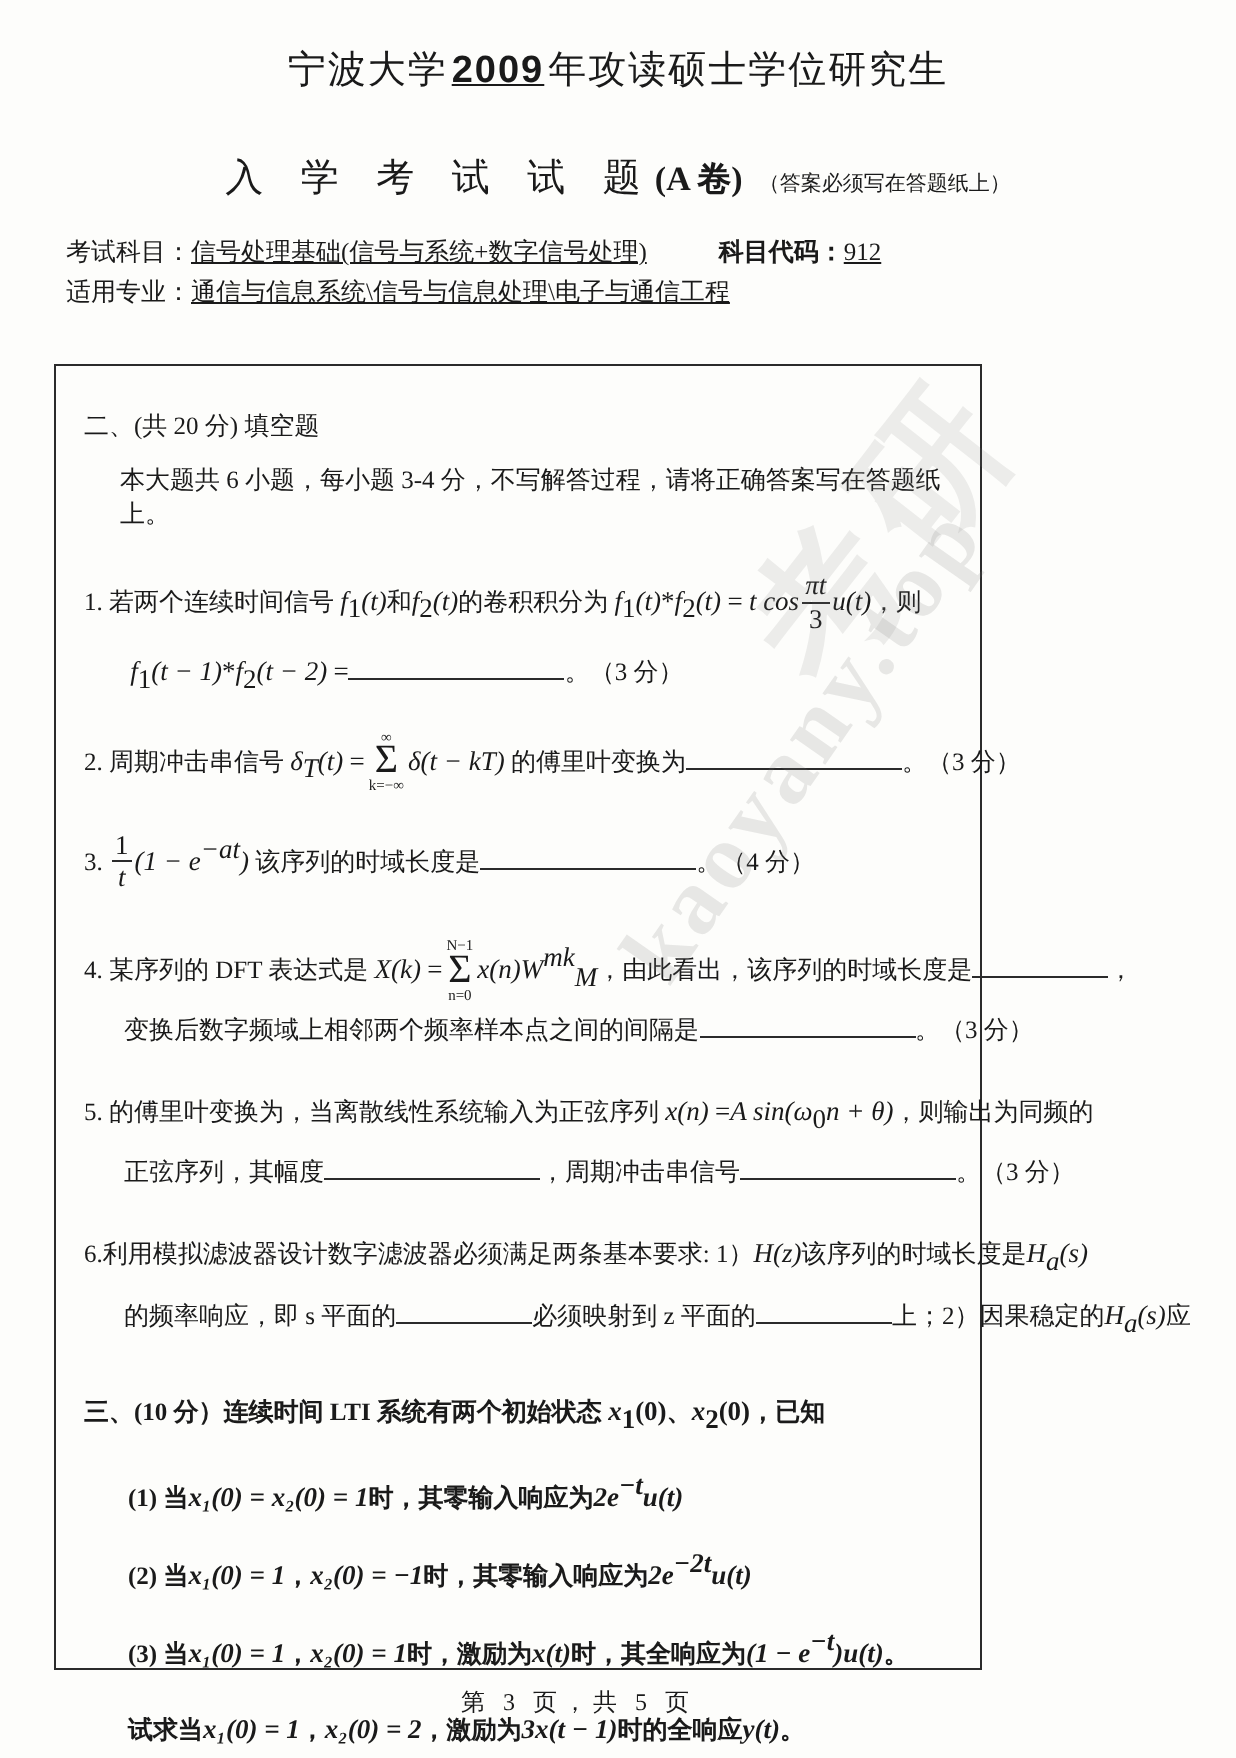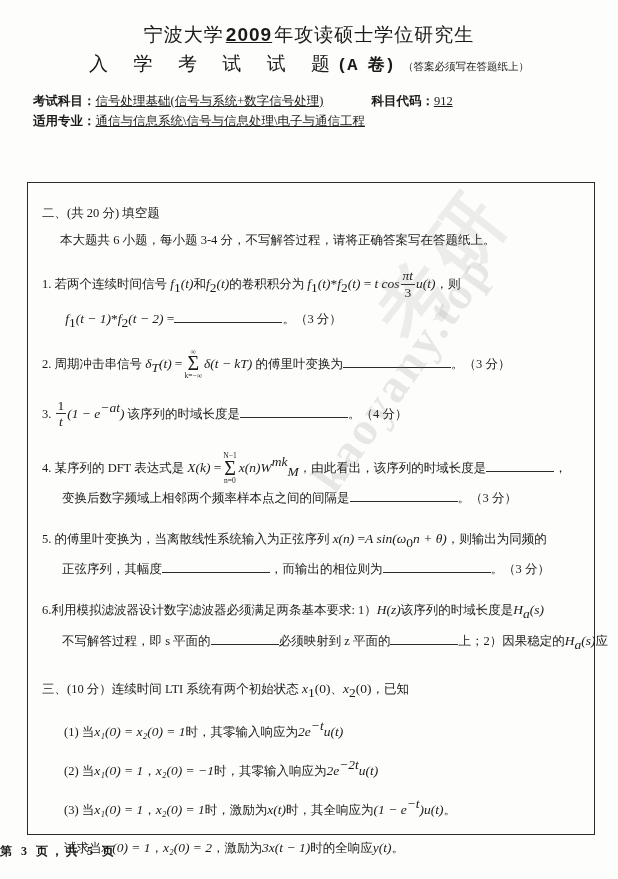--- a/index.html
+++ b/index.html
@@ -63,23 +63,22 @@
     white-space: nowrap;
   }
   .title-line1 .yr {
     font-family: "Liberation Sans", sans-serif;
     font-weight: bold;
     text-decoration: underline;
     padding: 0 2px;
   }
   .title-line2 {
     text-align: center;
-    margin-top: 3px;
+    margin-top: 28px;
     white-space: nowrap;
-    font-family: Liberation Mono, monospace;
   }
   .title-line2 .big {
     font-size: 19px;
     letter-spacing: 7px;
   }
   .title-line2 .vol {
     font-size: 17px;
     font-weight: bold;
     letter-spacing: 0px;
   }
@@ -89,34 +88,34 @@
     margin-left: 8px;
   }
 
   .meta {
     margin-top: 14px;
     padding-left: 33px;
     font-size: 12.5px;
     line-height: 20px;
   }
   .meta-row { white-space: nowrap; }
-  .meta-label { font-weight: bold; }
+  .meta-label { font-weight: normal; }
   .ul { text-decoration: underline; }
   .meta-code {
     display: inline-block;
-    margin-left: 48px;
+    margin-left: 36px;
     font-weight: bold;
   }
 
   
   .box {
     position: absolute;
     left: 27px;
     top: 182px;
-    width: 568px;
+    width: 464px;
     height: 653px;
     border: 1.1px solid #2b2b2b;
     z-index: 2;
     box-sizing: border-box;
   }
   .box-inner {
     padding: 22px 14px 0 14px;
     font-size: 12.5px;
   }
 
@@ -195,36 +194,36 @@
     font-family: "Liberation Serif", serif;
   }
   .sum .sig {
     display: block;
     font-size: 20px;
     line-height: 0.85;
   }
 
   
   .sec3 { margin-top: 20px; }
-  .sec3 .q { margin-bottom: 9px; line-height: 24px; }
+  .sec3 .q { margin-bottom: 9px; line-height: 24px; font-weight: bold; }
   .sec3-item { padding-left: 22px; white-space: nowrap; }
   .sec3-final { padding-left: 22px; white-space: nowrap; margin-top: 14px; }
 
   
   .footer {
     position: absolute;
     left: 0;
     top: 843px;
     width: 618px;
+    text-align: center;
     font-size: 12px;
     letter-spacing: 3px;
     z-index: 4;
     padding-right: 40px;
     box-sizing: border-box;
-    font-weight: bold;
   }
 </style>
 </head>
 <body>
 
 <div class="page">
 
   <div class="watermark">
     <div class="wm-text wm-a">kaoyany.top</div>
     <div class="wm-text wm-b">考研</div>
@@ -303,30 +302,30 @@
       </div>
 
       <div class="q">
         <div class="q-line">
           <span class="q-num">5.</span>
           <span>的傅里叶变换为，当离散线性系统输入为正弦序列</span>
           <span class="mi">x(n)</span>
           <span class="mop">=</span><span class="mi">A sin(ω</span><sub class="mn">0</sub><span class="mi">n + θ)</span><span>，则输出为同频的</span>
         </div>
         <div class="q-line">
-          <span class="indent"></span><span>正弦序列，其幅度</span><span class="blank bl-xl"></span><span>，而输出的相位则为</span><span class="blank bl-xl"></span><span>。（3 分）</span>
+          <span class="indent"></span><span>正弦序列，其幅度</span><span class="blank bl-xl"></span><span>，周期冲击串信号</span><span class="blank bl-xl"></span><span>。（3 分）</span>
         </div>
       </div>
 
       <div class="q">
         <div class="q-line">
           <span class="q-num">6.</span><span>利用模拟滤波器设计数字滤波器必须满足两条基本要求: 1）</span><span class="mi">H(z)</span><span>该序列的时域长度是</span><span class="mi">H</span><sub class="mi">a</sub><span class="mi">(s)</span>
         </div>
         <div class="q-line">
-          <span class="indent"></span><span>不写解答过程，即 s 平面的</span><span class="blank bl-md"></span><span>必须映射到 z 平面的</span><span class="blank bl-md"></span><span>上；2）因果稳定的</span><span class="mi">H</span><sub class="mi">a</sub><span class="mi">(s)</span><span>应</span>
+          <span class="indent"></span><span>的频率响应，即 s 平面的</span><span class="blank bl-md"></span><span>必须映射到 z 平面的</span><span class="blank bl-md"></span><span>上；2）因果稳定的</span><span class="mi">H</span><sub class="mi">a</sub><span class="mi">(s)</span><span>应</span>
         </div>
       </div>
 
       <div class="sec3">
         <div class="q">
           <div class="q-line">
             <span>三、(10 分）连续时间 LTI 系统有两个初始状态</span>
             <span class="mi">x</span><sub class="mn">1</sub><span class="mn">(0)</span><span>、</span><span class="mi">x</span><sub class="mn">2</sub><span class="mn">(0)</span><span>，已知</span>
           </div>
         </div>

